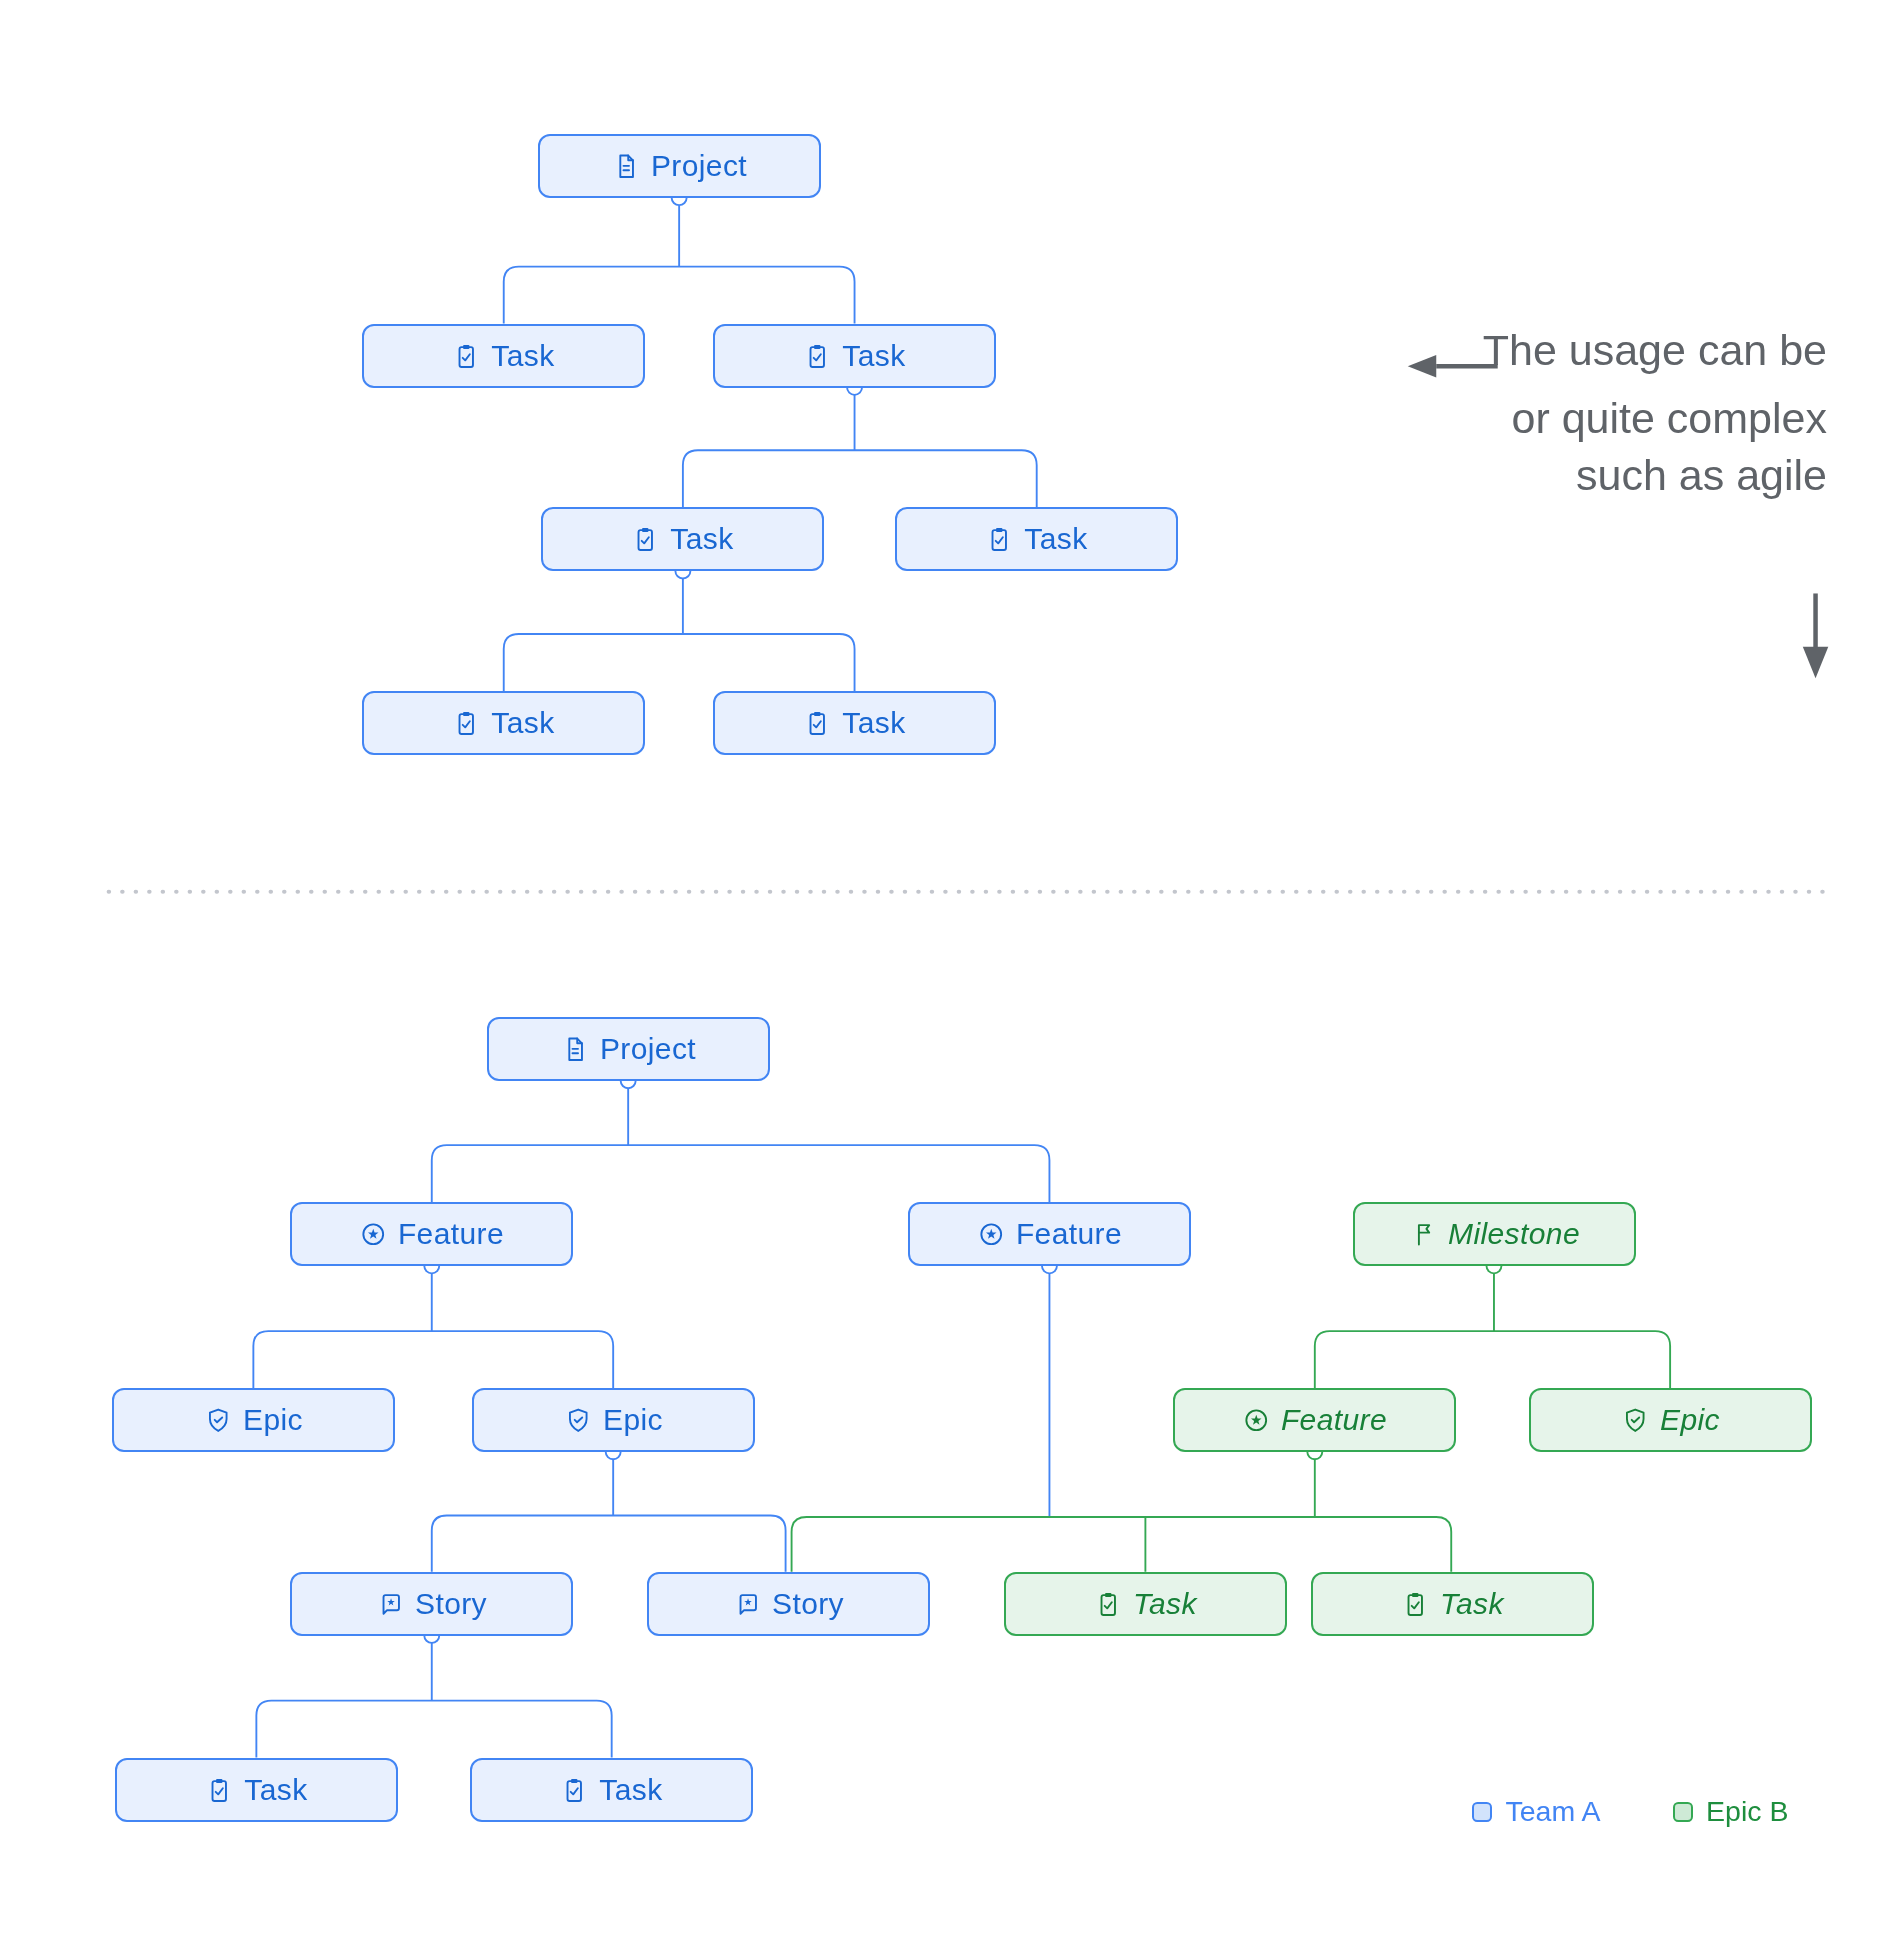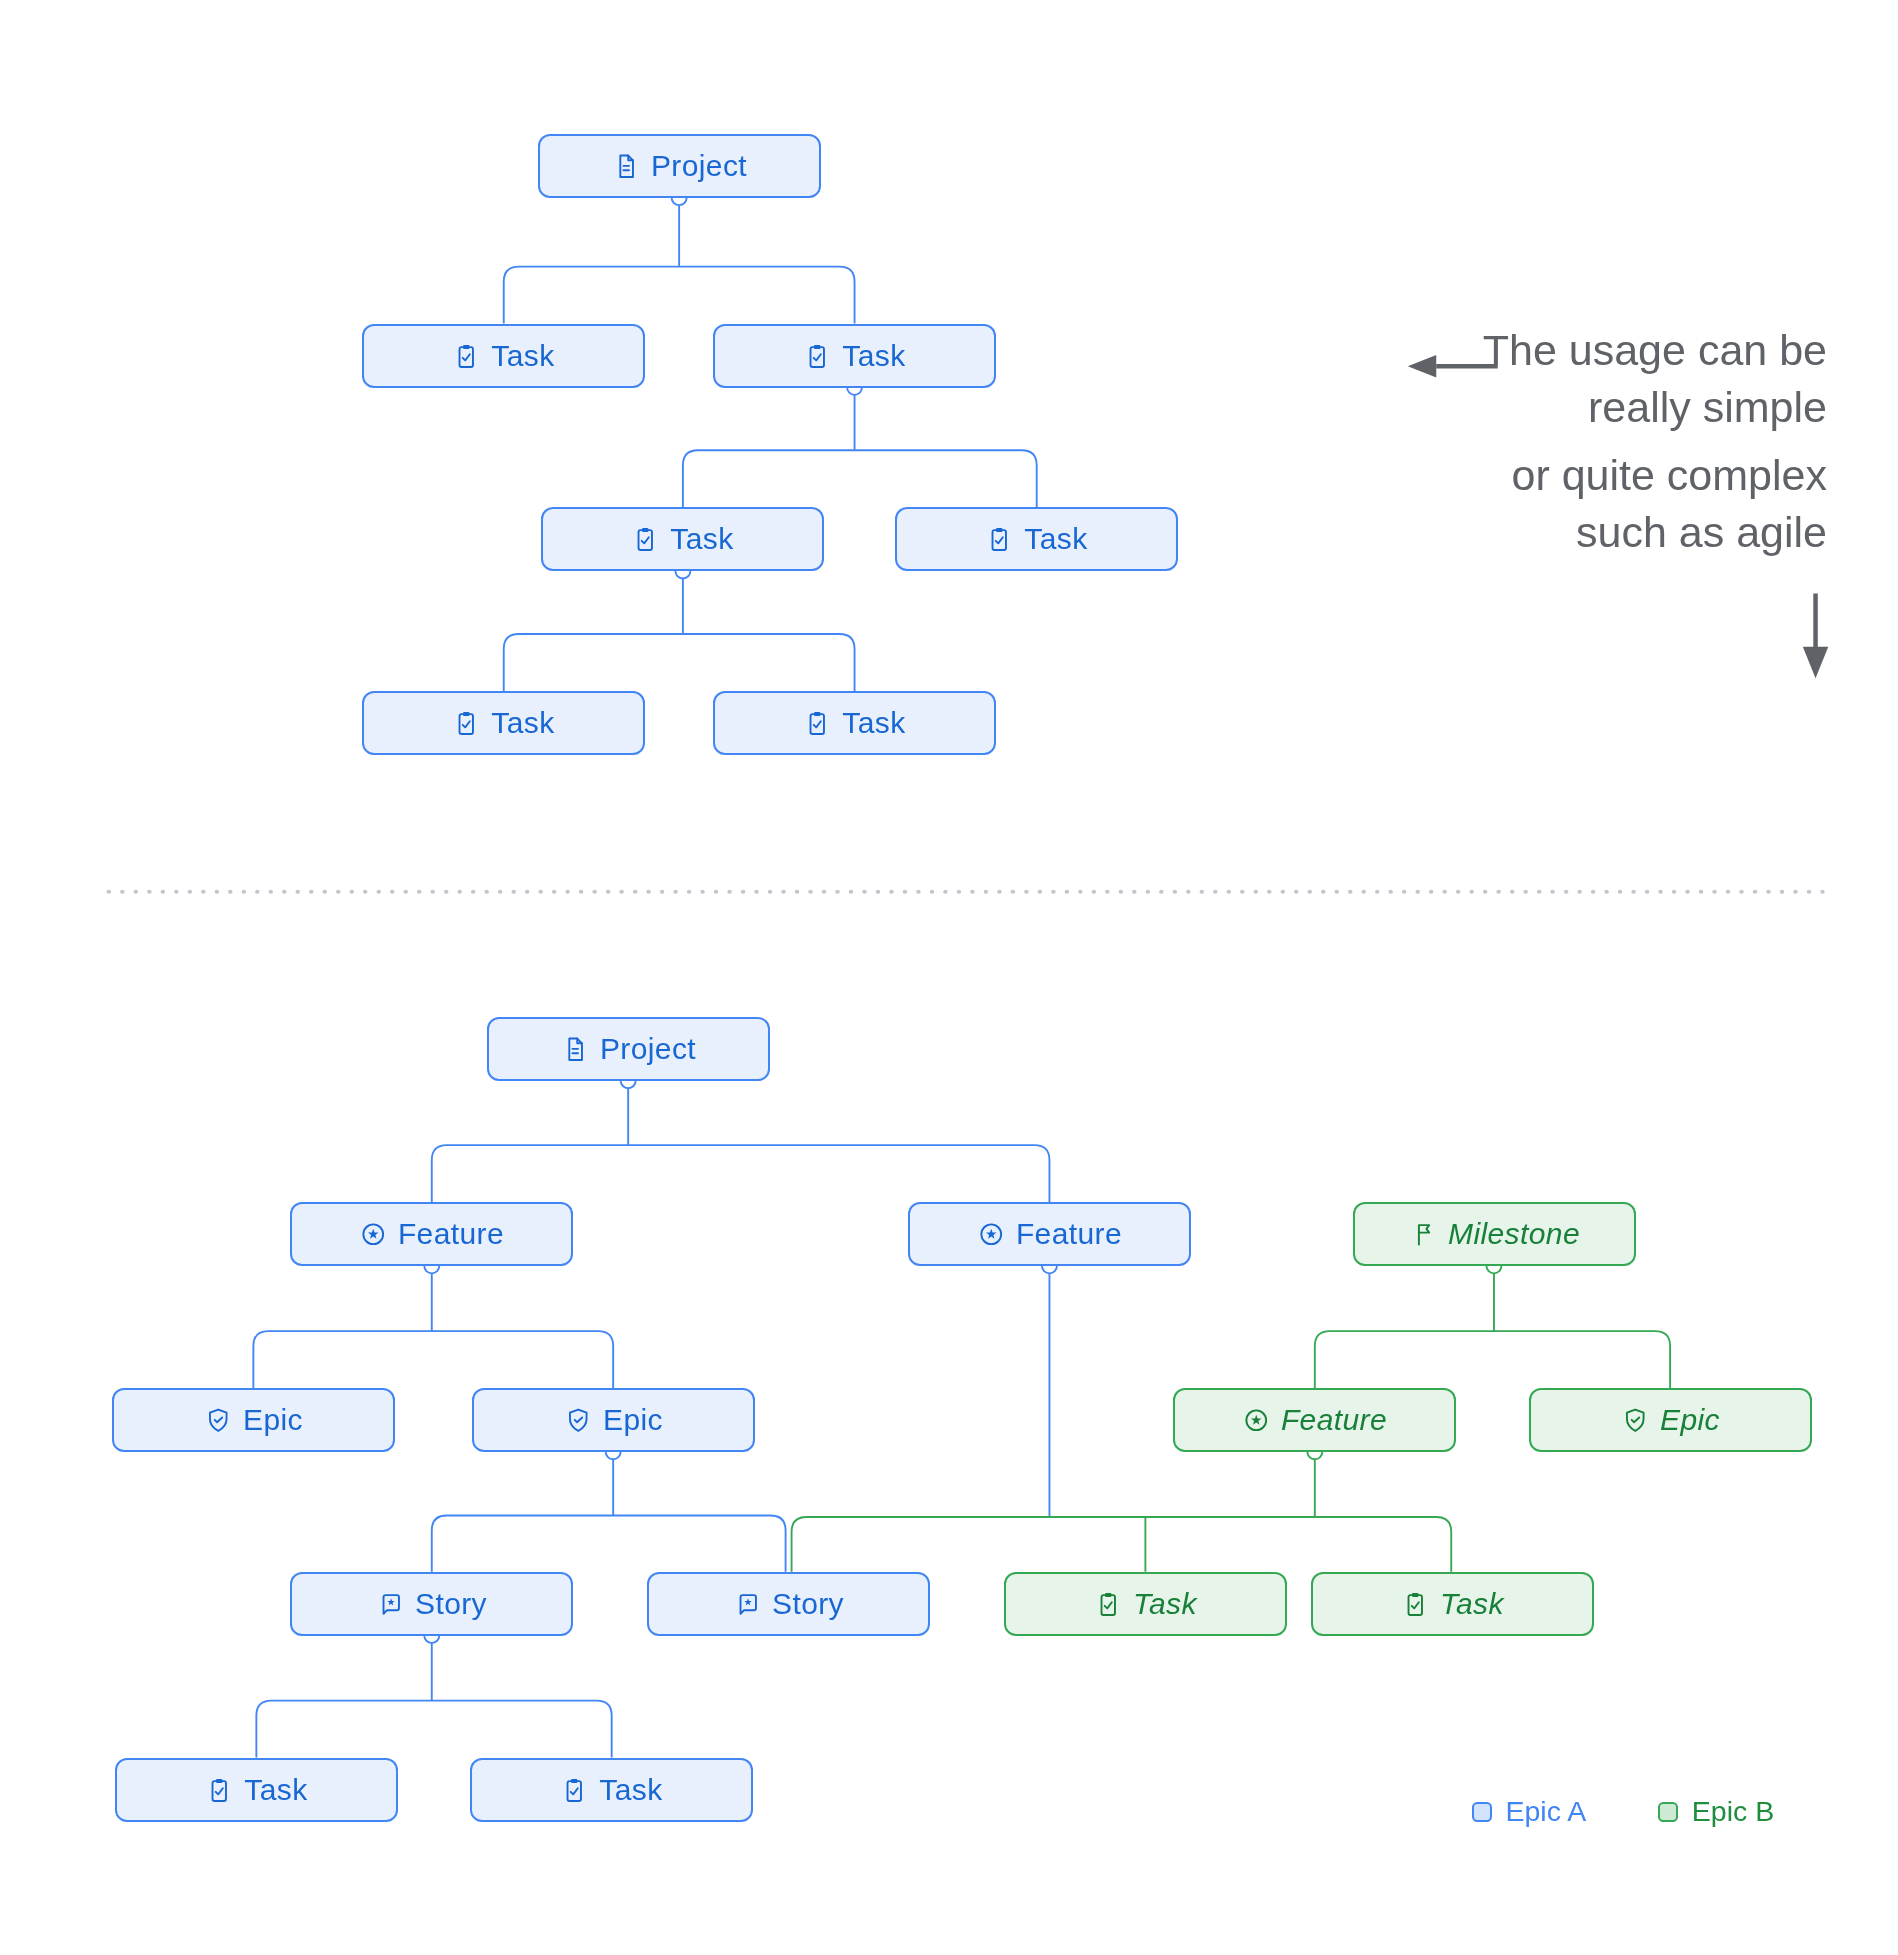--- a/index.html
+++ b/index.html
@@ -251,32 +251,31 @@
   <div class="node team-a" style="left:470px;top:1738px">
     <svg class="ic" viewBox="0 0 38 38" width="28.5" height="28.5">
         <use href="#ic-task"></use>
       </svg>
     <span>Task</span>
   </div>
 
   <div class="annotation">
     <div class="para1">
       <div>The usage can be</div>
-      <div>really simple</div>
     </div>
     <div class="para2">
       <div>or quite complex</div>
       <div>such as agile</div>
     </div>
   </div>
 
   <div class="legend">
     <div class="item">
       <div class="swatch a"></div>
-      <div class="lbl-a">Epic A</div>
+      <div class="lbl-a">Team A</div>
     </div>
     <div class="item">
       <div class="swatch b"></div>
       <div class="lbl-b">Epic B</div>
     </div>
   </div>
 
 </div>
 
 

